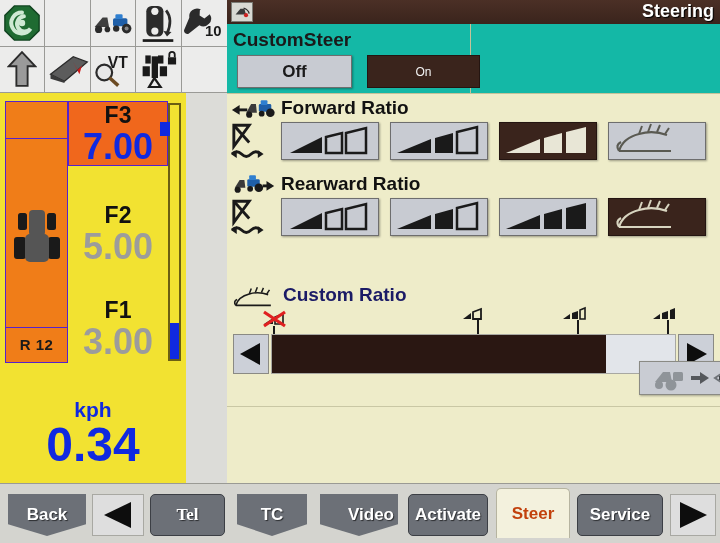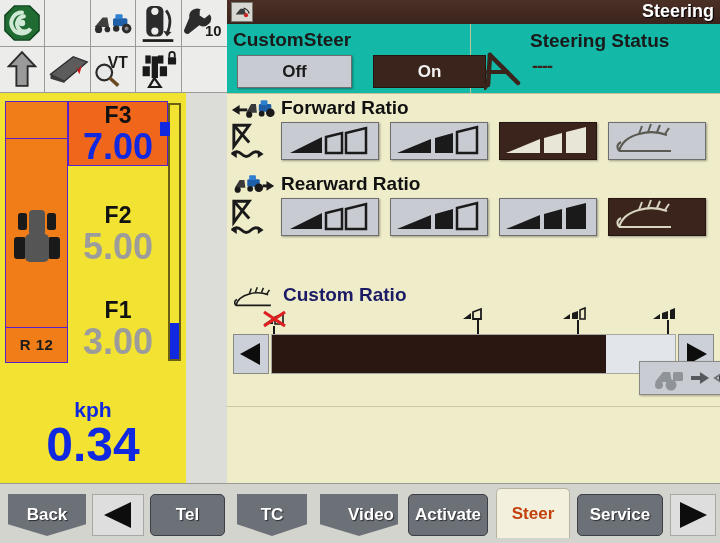--- a/index.html
+++ b/index.html
@@ -143,26 +143,26 @@
     position: absolute; left: 10px; top: 31px;
     width: 115px; height: 33px;
     background: #c8cbd2;
     border: 1px solid #6e6e6e;
     box-shadow: 1px 1px 2px rgba(0,0,0,0.35);
     display: flex; align-items: center; justify-content: center;
     font-size: 17px; font-weight: bold; color: #1a1a1a;
     box-sizing: border-box;
   }
   #btn-on {
-    position: absolute; left: 146px; top: 31px;
+    position: absolute; left: 140px; top: 31px;
     width: 113px; height: 33px;
     background: #3a241c;
     border: 1px solid #241511;
     display: flex; align-items: center; justify-content: center;
-    font-size: 17px; font-weight: bold; color: #f2f2f2;
+    font-size: 12px; font-weight: normal; color: #f2f2f2;
     box-sizing: border-box;
   }
   #status-half {
     position: absolute; left: 245px; top: 0; right: 0; height: 100%;
   }
   #status-label {
     position: absolute; left: 58px; top: 6px;
     font-size: 19px; font-weight: bold; color: #1a1a1a;
   }
   #status-value {
@@ -407,30 +407,20 @@
         </svg>
       </div>
       <div id="title-text">Steering</div>
     </div>
 
     <div id="row-custom">
       <div id="customsteer-half">
         <div id="cs-label">CustomSteer</div>
         <div id="btn-off">Off</div>
         <div id="btn-on">On</div>
-      </div>
-      <div id="status-half">
-        <svg id="status-icon" viewBox="0 0 40 38">
-          <path d="M6 3 L34 31" stroke="#3a241c" stroke-width="4.5" stroke-linecap="round" fill="none"></path>
-          <path d="M6 3 L4 33" stroke="#3a241c" stroke-width="4.5" stroke-linecap="round" fill="none"></path>
-          <path d="M3 20 L22 20" stroke="#3a241c" stroke-width="4" stroke-linecap="round" fill="none"></path>
-          <path d="M4 31 L1 36" stroke="#3a241c" stroke-width="4" stroke-linecap="round" fill="none"></path>
-        </svg>
-        <div id="status-label">Steering Status</div>
-        <div id="status-value">----</div>
       </div>
     </div>
 
     <div class="ratio-row">
       <svg class="row-icon" viewBox="0 0 50 72">
         <path d="M2 14 L10 9 L10 19 Z" fill="#1a1a1a"></path>
         <path d="M8 14 L18 14" stroke="#1a1a1a" stroke-width="3"></path>
         <path d="M17 17 L22 8 L27 8 L28 17 Z" fill="#3a3a3a"></path>
         <circle cx="20" cy="19" r="3.2" fill="#1a1a1a"></circle>
         <rect x="30" y="8" width="13" height="8" rx="1.5" fill="#1f5fa8"></rect>
@@ -598,21 +588,21 @@
 
   <div id="bottombar">
     <div class="softkey pent" style="left:8px; width:78px;">Back</div>
 
     <div class="arrowkey" style="left:92px;">
       <svg width="34" height="30" viewBox="0 0 34 30">
         <path d="M30 2 L30 28 L3 15 Z" fill="#0d0d0d"></path>
       </svg>
     </div>
 
-    <div class="softkey" style="left:150px; width:75px;">Tel</div>
+    <div class="softkey" style="left:150px; width:75px;font-family:Liberation Serif, serif;">Tel</div>
     <div class="softkey pent" style="left:237px; width:70px;">TC</div>
     <div class="softkey pent" style="left:320px; width:78px;padding-left:24px;">Video</div>
     <div class="softkey" style="left:408px; width:80px;">Activate</div>
     <div class="softkey active" style="left:496px; width:74px;">Steer</div>
     <div class="softkey" style="left:577px; width:86px;">Service</div>
 
     <div class="arrowkey" style="left:670px; width:46px;">
       <svg width="34" height="30" viewBox="0 0 34 30">
         <path d="M4 2 L4 28 L31 15 Z" fill="#0d0d0d"></path>
       </svg>

